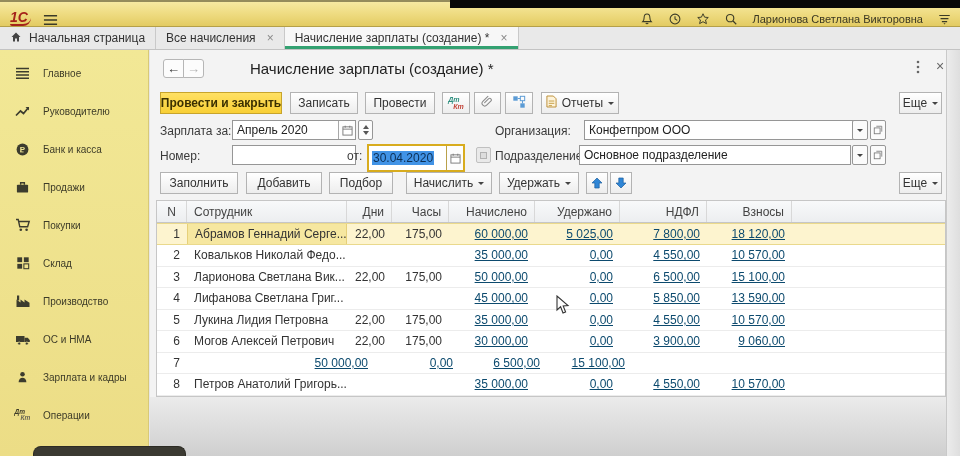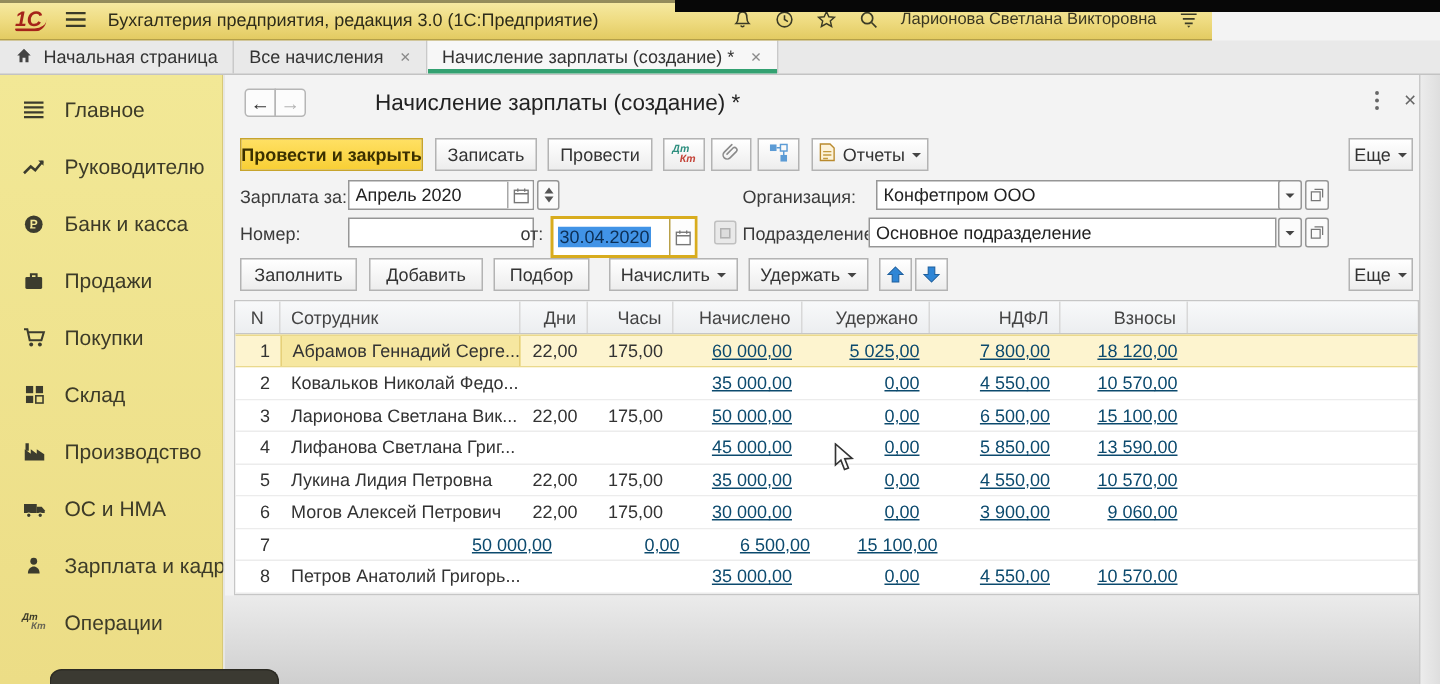--- a/index.html
+++ b/index.html
@@ -1,22 +1,22 @@
 <!DOCTYPE html>
 <html><head>
 <meta charset="utf-8">
 <style>
   *{box-sizing:border-box;margin:0;padding:0}
   body{font-family:"Liberation Sans",sans-serif;background:#888}
   #screen{position:relative;width:960px;height:456px;overflow:hidden;background:#f3f3f3}
 
   
-  .titlebar{position:absolute;left:0;top:0;width:808px;height:27px;
+  .titlebar{position:absolute;left:0;top:0;width:960px;height:27px;
     background:linear-gradient(#f7eba6,#eedb80 55%,#e3cb62);
-    border-bottom:1px solid #b5a049;display:flex;align-items:center;z-index:3}
+    border-bottom:1px solid #b5a049;display:flex;align-items:flex-end;z-index:3}
   .logo1c{margin-left:10px;color:#a5231a;font-weight:bold;font-style:italic;font-size:14px;
     line-height:13px;border-bottom:2px solid #a5231a;border-radius:0 0 8px 2px;padding-right:3px}
   .tb-burger{margin-left:12px;display:flex;align-items:center;cursor:pointer}
   .tb-title{margin-left:14px;font-size:12px;color:#2e2c1a;white-space:nowrap}
   .tb-right{margin-left:auto;display:flex;align-items:center;gap:14px;margin-right:8px}
   .tb-ic{display:flex;align-items:center;cursor:pointer}
   .tb-user{font-size:11px;color:#3a3722;white-space:nowrap}
   .black-strip{position:absolute;left:450px;top:0;width:510px;height:8px;background:#070707;z-index:5}
   .top-shade{position:absolute;left:0;top:0;width:960px;height:2px;background:rgba(50,46,20,.5);z-index:4}
 
@@ -26,21 +26,21 @@
   .tab{display:flex;align-items:center;gap:7px;padding:0 10px;font-size:12px;color:#333;
     border-right:1px solid #c9c9c9;cursor:pointer;white-space:nowrap}
   .tab.active{background:#f7f7f7;box-shadow:inset 0 -3px 0 #33a171}
   .tab .x{color:#8a8a8a;font-size:12px;margin-left:4px}
 
   
   .sidebar{position:absolute;left:0;top:50px;width:149px;height:406px;
     background:linear-gradient(#f2e896,#ecdd86);border-right:1px solid #d8c977}
   .side-item{position:absolute;left:0;width:149px;height:22px;display:flex;align-items:center;cursor:pointer}
   .side-item .s-ic{position:absolute;left:14px;width:17px;display:flex;justify-content:center}
-  .side-item .s-lbl{position:absolute;left:43px;font-size:14px;color:#3d3b28;white-space:nowrap}
+  .side-item .s-lbl{position:absolute;left:43px;font-size:10px;color:#3d3b28;white-space:nowrap}
   .dtkt-mini{font-size:6.5px;line-height:6px;font-weight:bold;color:#3d3b28;font-style:italic}
   .dtkt-mini .k2{margin-left:6px;color:#6b6856}
 
   
   .dark-stub{position:absolute;left:33px;top:446px;width:153px;height:10px;background:#3b3a32;
     border-radius:8px 8px 0 0;z-index:6;border:1px solid #2c2b24;border-bottom:none}
 
   
   .content{position:absolute;left:149px;top:50px;width:811px;height:406px;background:#f3f3f3;border-left:1px solid #e6e6e6}
   .right-edge{position:absolute;left:796px;top:0;width:15px;height:406px;
@@ -101,21 +101,20 @@
 
 <div id="screen">
 
   <div class="titlebar">
     <span class="logo1c">1С</span>
     <span class="tb-burger">
       <svg width="15" height="12" viewBox="0 0 16 12">
           <path d="M1 1.5 H15 M1 6 H15 M1 10.5 H15" stroke="#3a3a28" stroke-width="1.7" fill="none"></path>
         </svg>
     </span>
-    <span class="tb-title">Бухгалтерия предприятия, редакция 3.0  (1С:Предприятие)</span>
     <span class="tb-right">
       <span class="tb-ic">
         <svg width="14" height="14" viewBox="0 0 16 16">
             <path d="M8 2.2 C5.7 2.2 4.7 4 4.7 6.5 C4.7 9.4 3.7 10.4 3.1 11 H12.9 C12.3 10.4 11.3 9.4 11.3 6.5 C11.3 4 10.3 2.2 8 2.2 Z" fill="none" stroke="#3b3b26" stroke-width="1.2"></path>
             <path d="M6.7 12.6 a1.4 1.4 0 0 0 2.6 0" fill="none" stroke="#3b3b26" stroke-width="1.2"></path>
           </svg>
       </span>
       <span class="tb-ic">
         <svg width="14" height="14" viewBox="0 0 16 16">
             <circle cx="8" cy="8" r="5.6" fill="none" stroke="#3b3b26" stroke-width="1.2"></circle>

